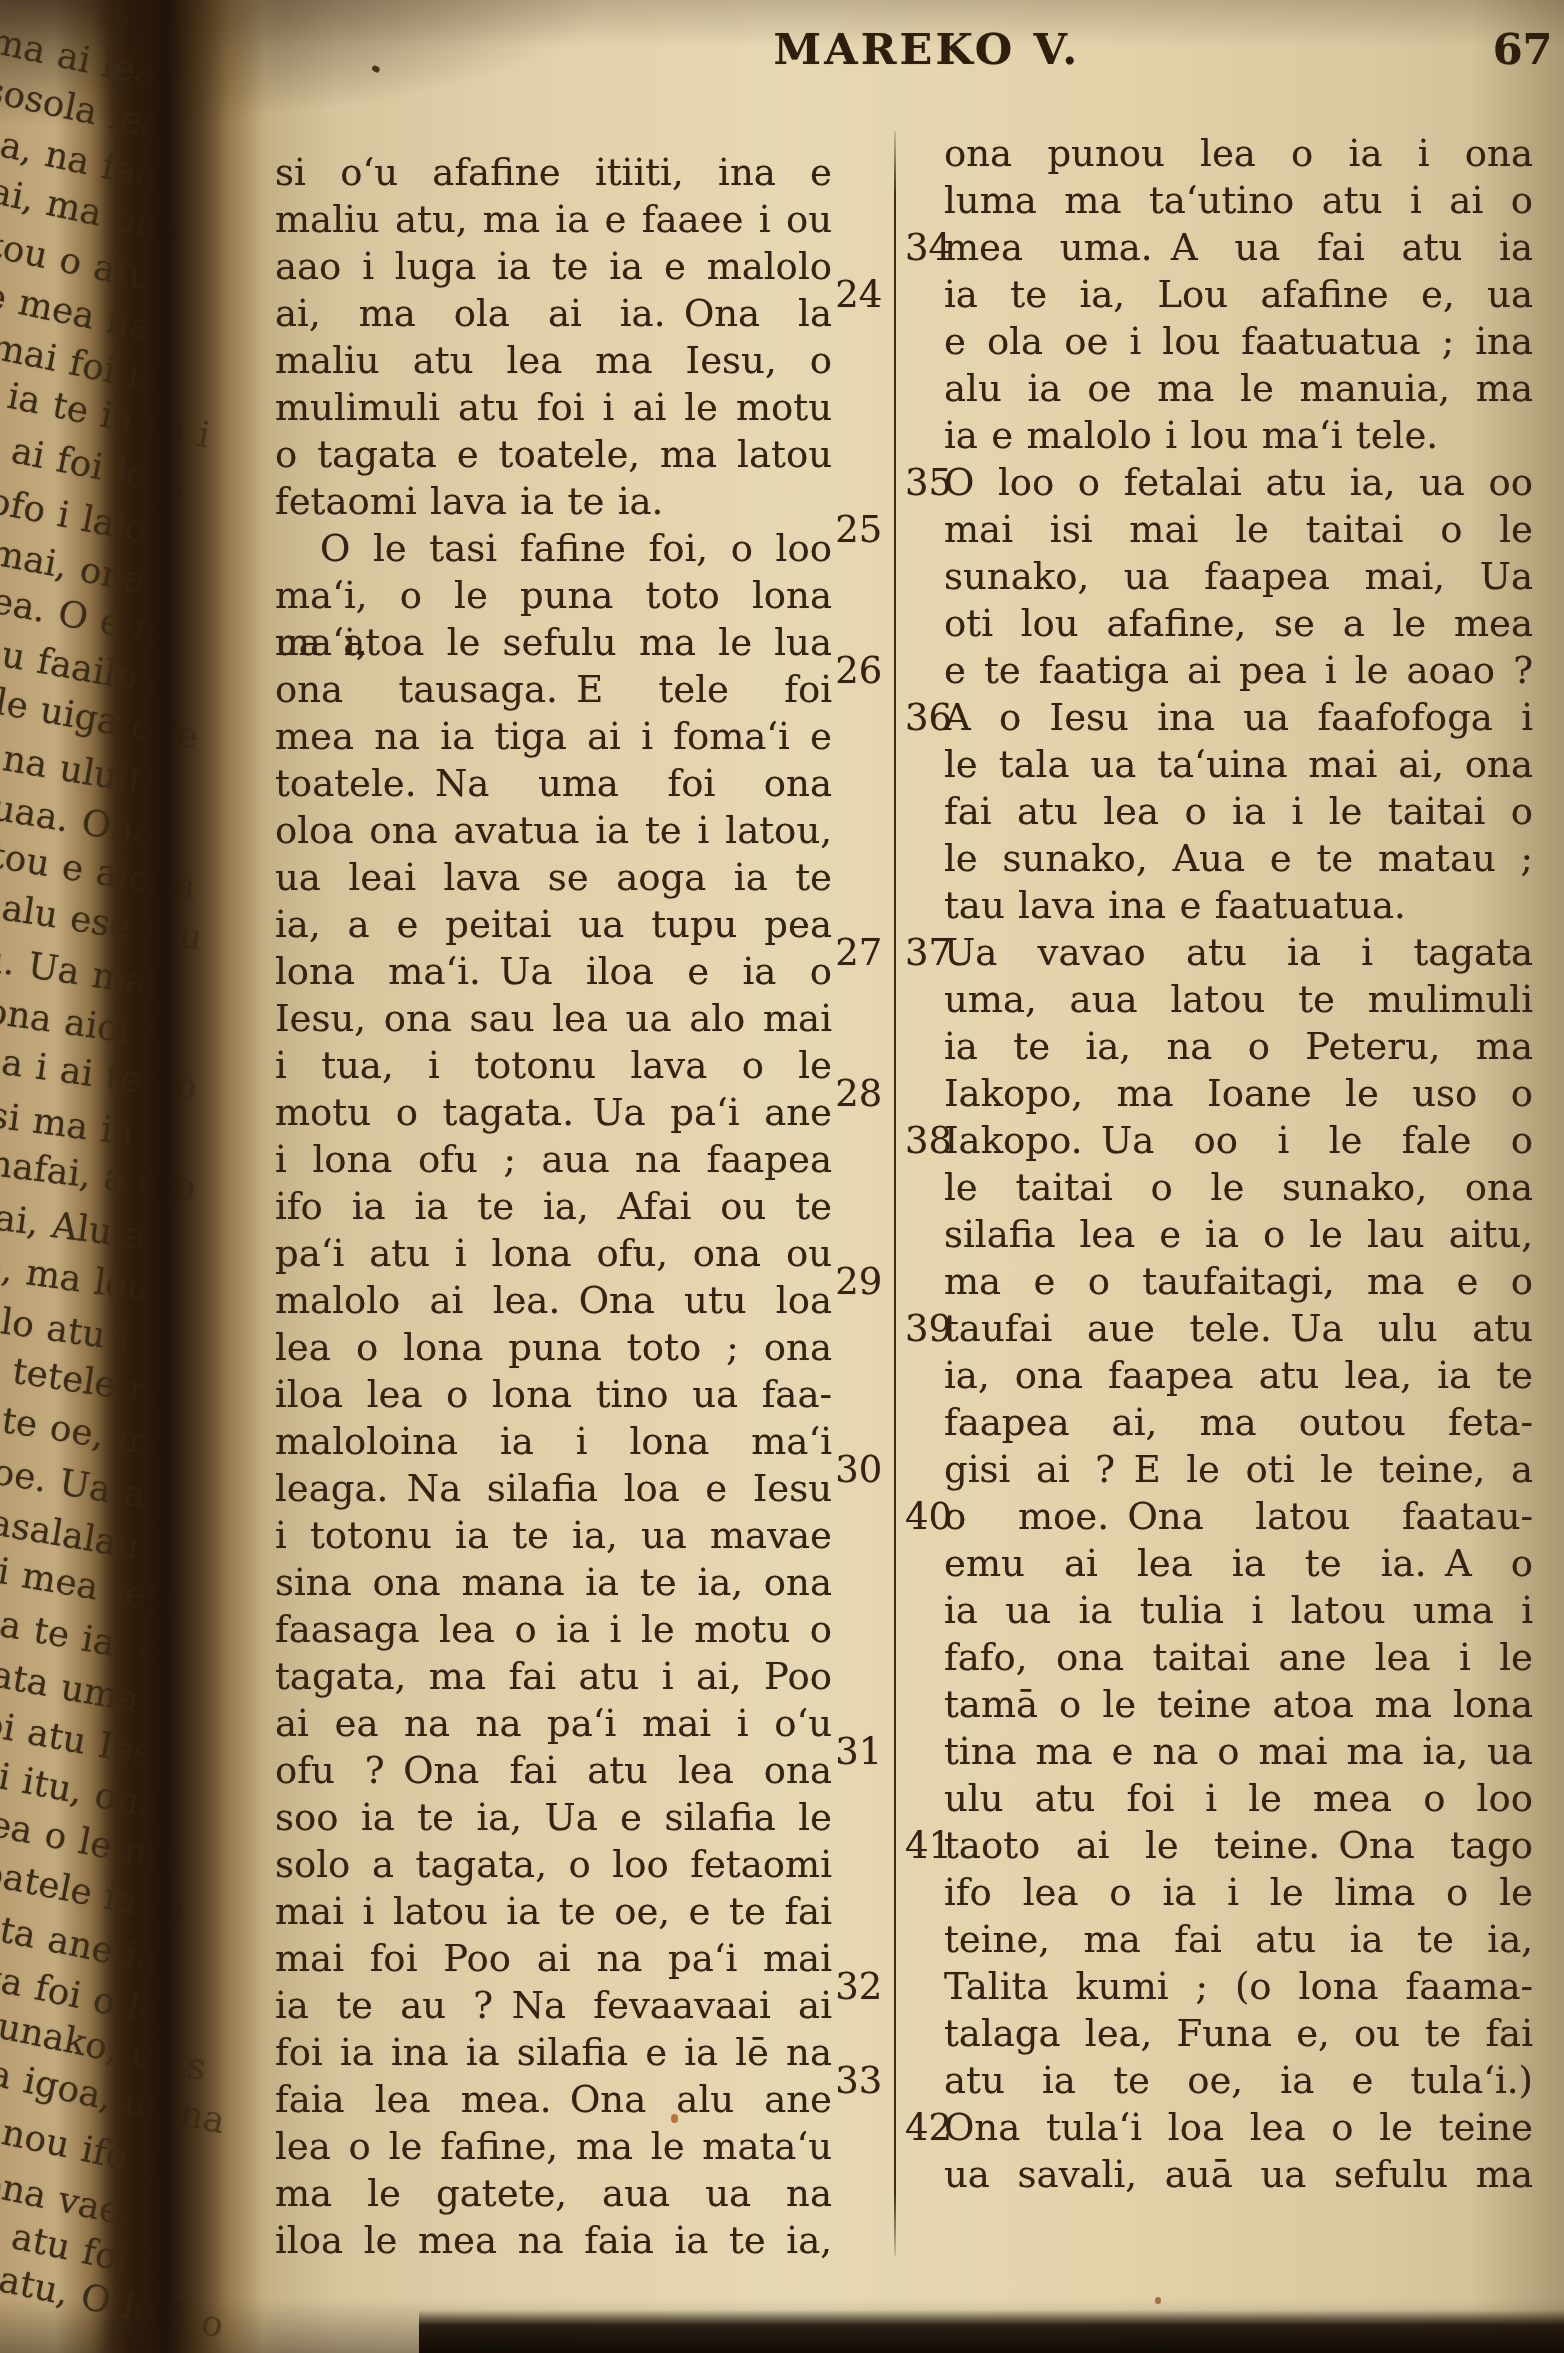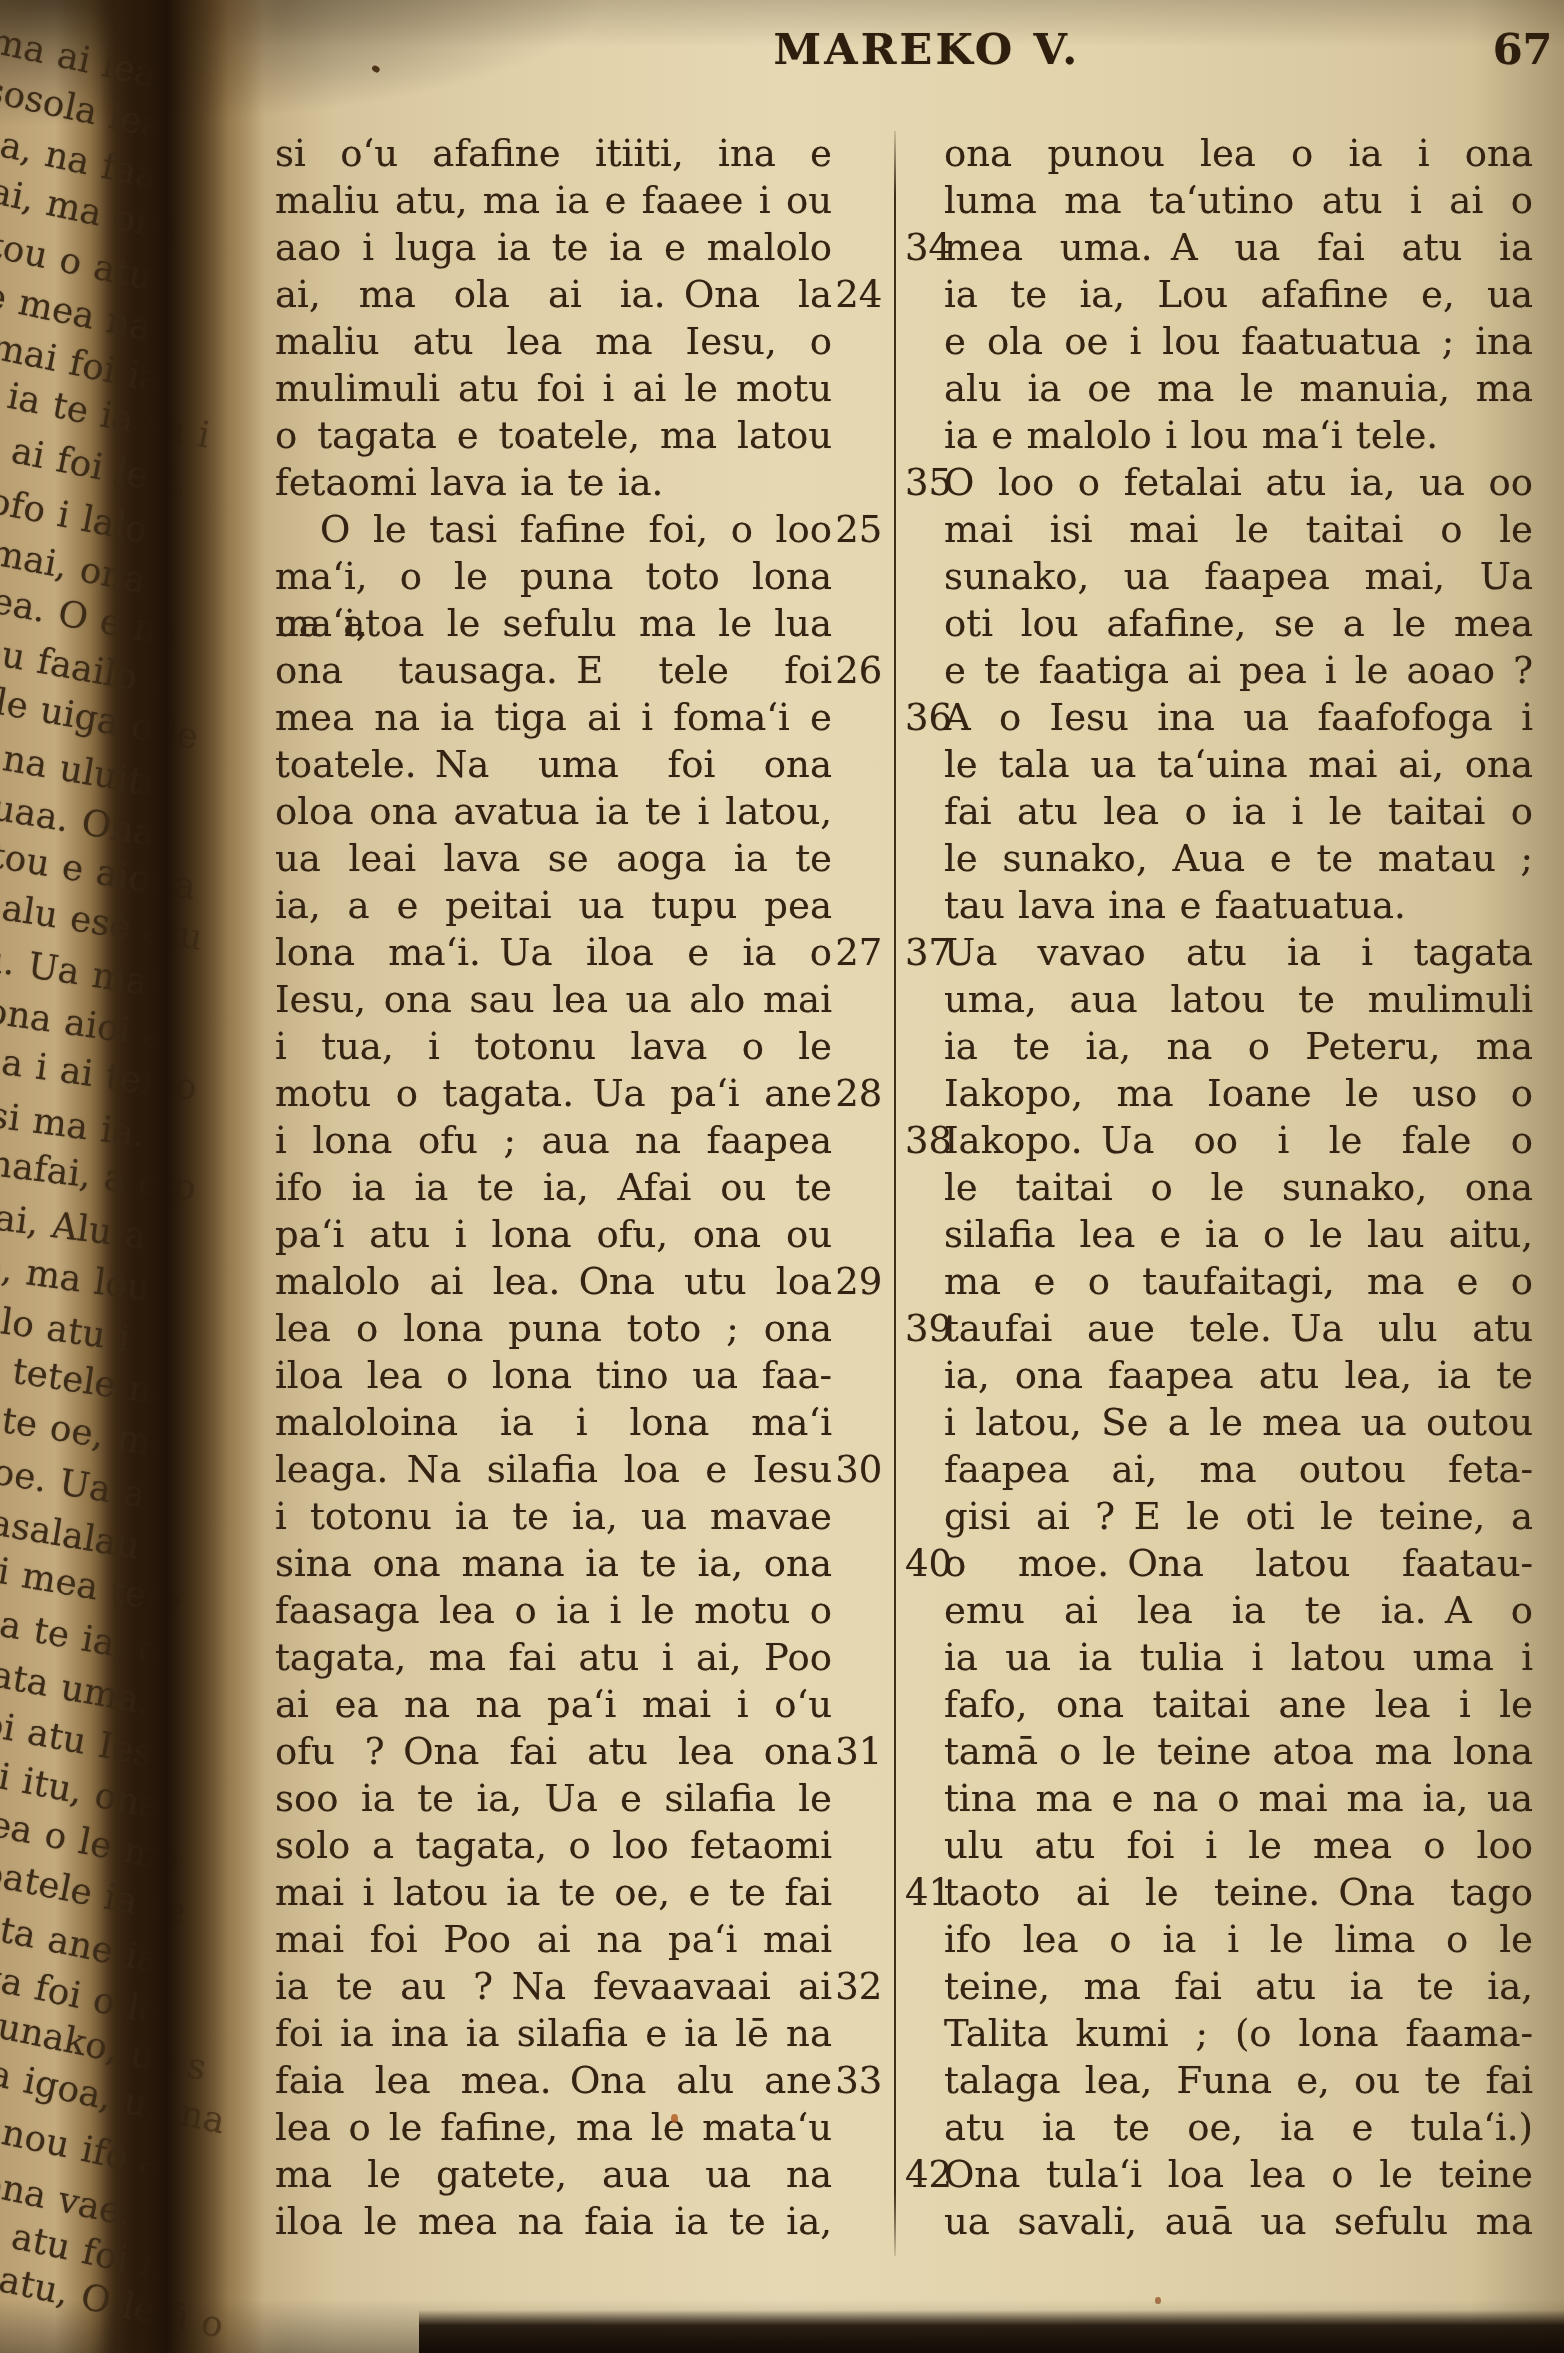--- a/index.html
+++ b/index.html
@@ -25,21 +25,21 @@
   .page-number{
     position:absolute;top:23.5px;right:12.5px;width:94px;text-align:right;
     font-size:43px;font-weight:bold;color:#2e1e0e;text-shadow:0 0 0.8px rgba(46,30,14,.45);
   }
   
   .col{position:absolute;top:130px;font-size:37px;line-height:47px;color:#342312;
        text-shadow:0 0 0.8px rgba(52,35,18,.35);word-spacing:1.6px;}
   .col-left{left:275px;width:612px;}
   .col-right{left:905px;width:628px;}
   .ln{display:flex;height:47px;white-space:nowrap;}
-  .col-left .t{display:block;width:557px;text-align:justify;text-align-last:justify;white-space:normal;}
+  .col-left .t{display:block;width:557px;text-align:justify;text-align-last:justify;white-space:normal;margin-top:19px;}
   .col-left .vn{flex:1;text-align:right;padding-right:4.7px;}
   .col-right .vn{width:39px;text-align:center;}
   .col-right .t{display:block;flex:1;text-align:justify;text-align-last:justify;white-space:normal;}
   .ln.short .t{text-align-last:left;}
   .ln.ind .t{padding-left:45px;box-sizing:border-box;}
   .column-divider{
     position:absolute;left:894px;top:131px;width:2.3px;height:2125px;
     background:linear-gradient(180deg, rgba(63,45,24,.15), #3f2d18 3%, #3f2d18 97%, rgba(63,45,24,.15));
   }
   
@@ -413,24 +413,20 @@
       <div class="ln">
         <span class="vn">39</span>
         <span class="t">taufai aue tele. Ua ulu atu</span>
       </div>
       <div class="ln">
         <span class="vn"></span>
         <span class="t">ia, ona faapea atu lea, ia te</span>
       </div>
       <div class="ln">
         <span class="vn"></span>
-        <span class="t">i latou, Se a le mea ua outou</span>
-      </div>
-      <div class="ln">
-        <span class="vn"></span>
         <span class="t">faapea ai, ma outou feta-</span>
       </div>
       <div class="ln">
         <span class="vn"></span>
         <span class="t">gisi ai ? E le oti le teine, a</span>
       </div>
       <div class="ln">
         <span class="vn">40</span>
         <span class="t">o moe. Ona latou faatau-</span>
       </div>

